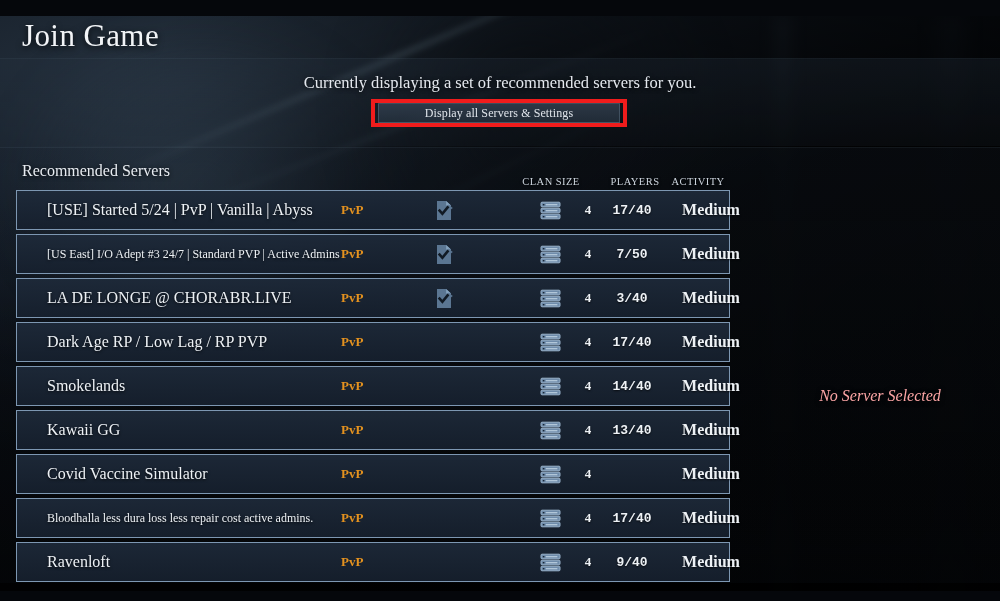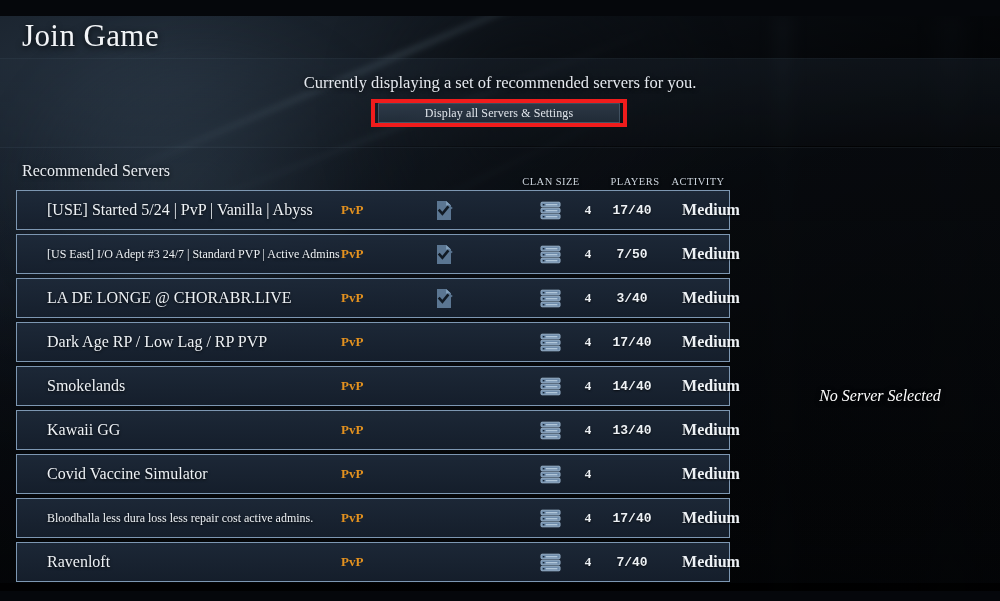--- a/index.html
+++ b/index.html
@@ -185,21 +185,21 @@
   .cell-players { left:583px; width:64px;font-family:Liberation Mono, monospace; }
   .cell-act     { left:658px; width:72px; font-weight:bold; font-size:16px; }
 
   
   .detail-panel {
     position:absolute; left:760px; top:131px; width:240px; height:436px;
   }
   .no-selection {
     position:absolute; left:0; top:240px; width:240px;
     text-align:center; font-style:italic; font-size:16px;
-    color:#ffffff; text-shadow:0 1px 5px rgba(0,0,0,.95);
+    color:#fca5a5; text-shadow:0 1px 5px rgba(0,0,0,.95);
   }
 
   svg { display:block; }
 </style>
 </head>
 <body>
 
 <div id="root">
 
   <div class="bg-layer bg-base"></div>
@@ -433,21 +433,21 @@
             <rect x="1" y="14.2" width="19" height="4.6" rx="1" fill="#6f8cab" stroke="#9bb4cc" stroke-width="1"></rect>
             <rect x="2.8" y="4" width="1.6" height="1.4" fill="#1b2736"></rect>
             <rect x="2.8" y="10" width="1.6" height="1.4" fill="#1b2736"></rect>
             <rect x="2.8" y="16" width="1.6" height="1.4" fill="#1b2736"></rect>
             <rect x="5.8" y="4.1" width="11.6" height="1.2" fill="#b9cddd"></rect>
             <rect x="5.8" y="10.1" width="11.6" height="1.2" fill="#b9cddd"></rect>
             <rect x="5.8" y="16.1" width="11.6" height="1.2" fill="#b9cddd"></rect>
           </svg>
         </div>
         <div class="cell-num cell-clan">4</div>
-        <div class="cell-num cell-players">7/40</div>
+        <div class="cell-num cell-players">9/40</div>
         <div class="cell-num cell-act">Medium</div>
       </div>
     </div>
 
   <div class="detail-panel">
     <div class="no-selection">No Server Selected</div>
   </div>
 
 </div>
 

